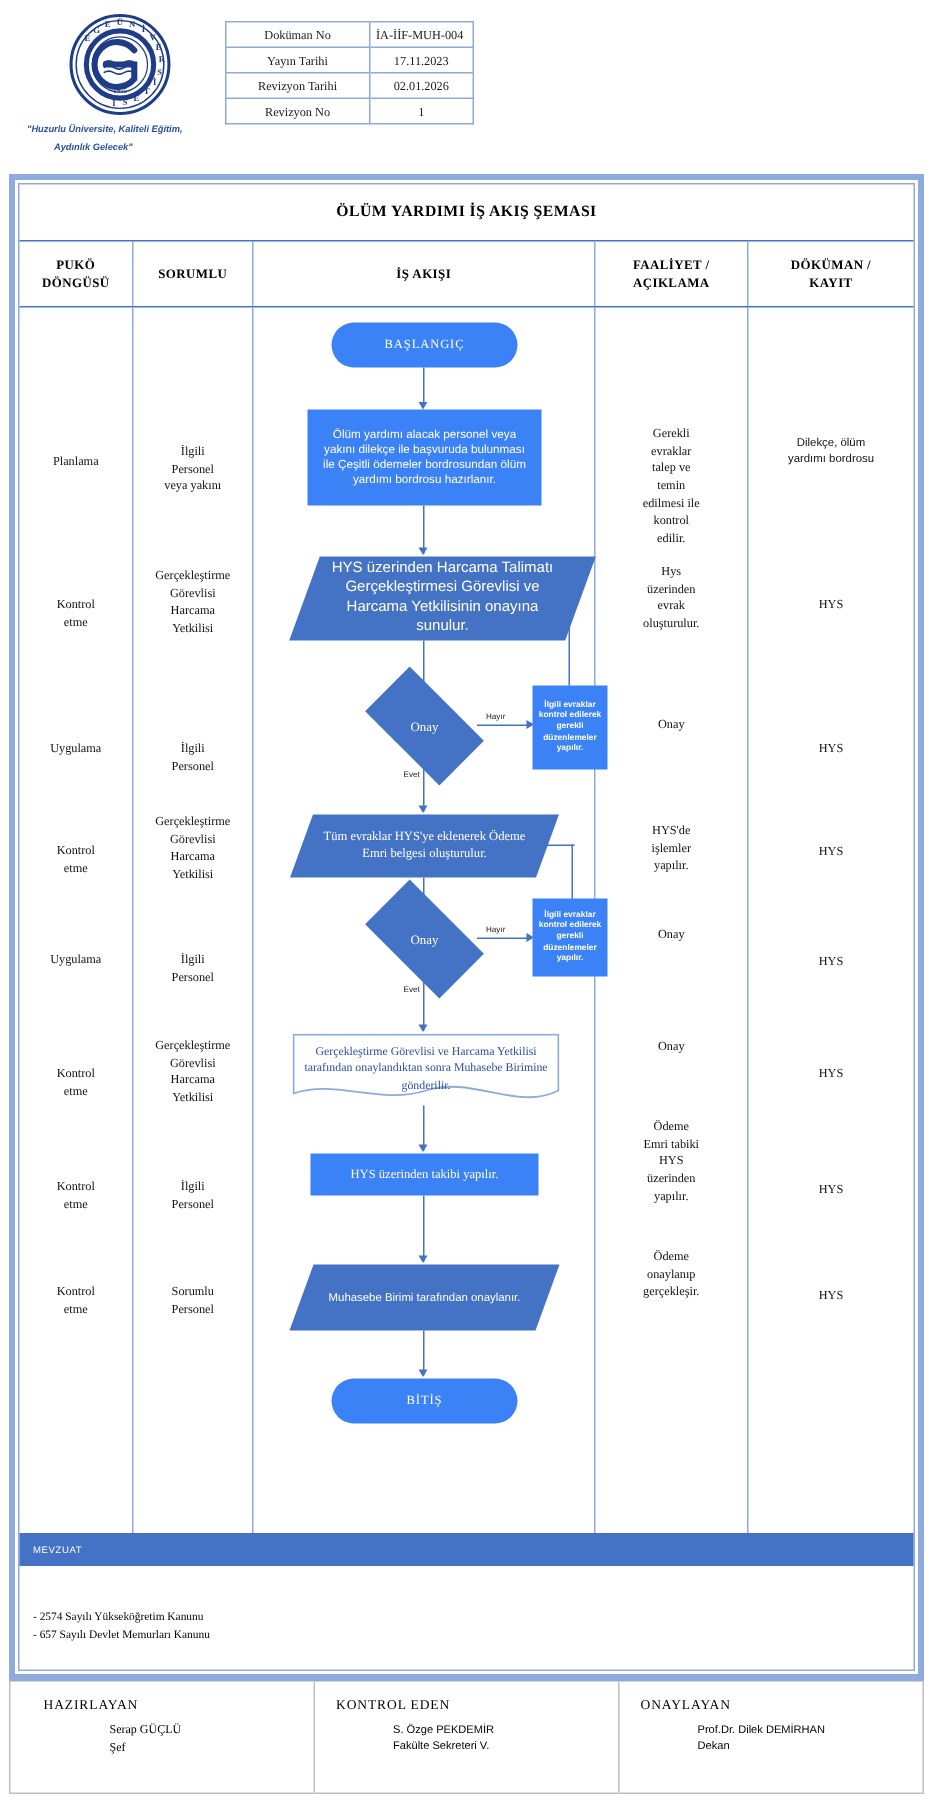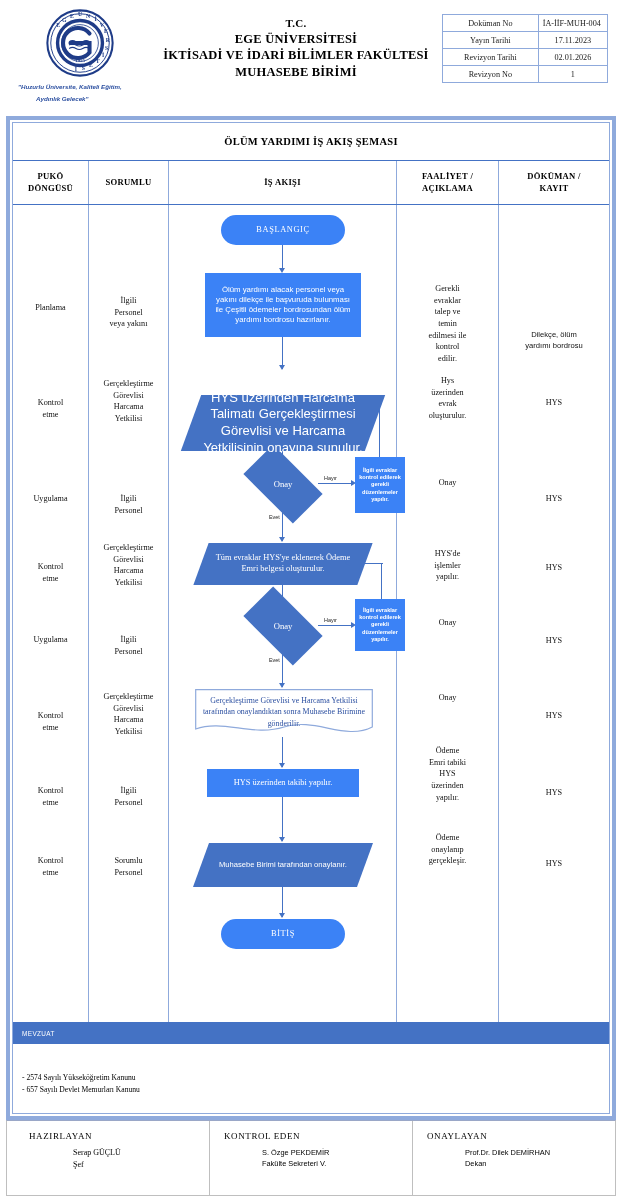--- a/index.html
+++ b/index.html
@@ -134,21 +134,21 @@
   .grid-body > .col:last-child { border-right: none; }
 
   .rowtext {
     position: absolute;
     left: 0; right: 0;
     text-align: center;
     font-size: 8.2px;
     line-height: 1.42;
     color: #111;
   }
-  .rowtext.sans { font-family: "Liberation Sans", sans-serif; font-size: 7.6px; margin-top: 40px; }
+  .rowtext.sans { font-family: "Liberation Sans", sans-serif; font-size: 7.6px; }
 
   
   .flow {
     position: absolute;
     left: 0; top: 0;
     width: 100%; height: 100%;
   }
   .node {
     position: absolute;
     display: flex; align-items: center; justify-content: center;
@@ -302,26 +302,20 @@
         <text x="18" y="27" text-anchor="middle">E</text>
         <text x="50" y="78" text-anchor="middle" font-size="7">1955</text>
       </g>
     </svg>
     <div class="motto">
       <span>"Huzurlu Üniversite, Kaliteli Eğitim,</span>
       <span class="l2">Aydınlık Gelecek"</span>
     </div>
   </div>
 
-  <div class="title-block">
-    <div class="t1">T.C.</div>
-    <div>EGE ÜNİVERSİTESİ</div>
-    <div>İKTİSADİ VE İDARİ BİLİMLER FAKÜLTESİ</div>
-    <div>MUHASEBE BİRİMİ</div>
-  </div>
 
   <table class="meta-table">
     <tbody>
       <tr>
         <td class="k">Doküman No</td>
         <td class="v">İA-İİF-MUH-004</td>
       </tr>
       <tr>
         <td class="k">Yayın Tarihi</td>
         <td class="v">17.11.2023</td>
@@ -389,21 +383,21 @@
       <div class="flow">
 
         <div class="node terminator" style="left:52px; top:10px; width:124px; height:30px;">BAŞLANGIÇ</div>
         <div class="conn v" style="left:113px; top:40px; height:26px;"></div>
         <div class="arrowhead down" style="left:110px; top:63px;"></div>
 
         <div class="node rect" style="left:36px; top:68px; width:156px; height:64px;">Ölüm yardımı alacak personel veya yakını dilekçe ile başvuruda bulunması ile Çeşitli ödemeler bordrosundan ölüm yardımı bordrosu hazırlanır.</div>
         <div class="conn v" style="left:113px; top:132px; height:32px;"></div>
         <div class="arrowhead down" style="left:110px; top:160px;"></div>
 
-        <div class="node para" style="left:22px; top:166px; width:184px; height:56px; font-size:13px;margin-top:24px;">
+        <div class="node para" style="left:34px; top:166px; width:184px; height:56px; font-size:10px;">
           <span class="para-bg"></span>
           <span class="para-tx">HYS üzerinden Harcama Talimatı Gerçekleştirmesi Görevlisi ve Harcama Yetkilisinin onayına sunulur.</span>
         </div>
         <div class="conn v" style="left:113px; top:222px; height:34px;"></div>
         <div class="arrowhead down" style="left:110px; top:252px;"></div>
 
         <div class="node diamond" style="left:79px; top:258px; width:70px; height:42px;">
           <span class="dia-bg"></span>
           <span class="dia-tx">Onay</span>
         </div>

